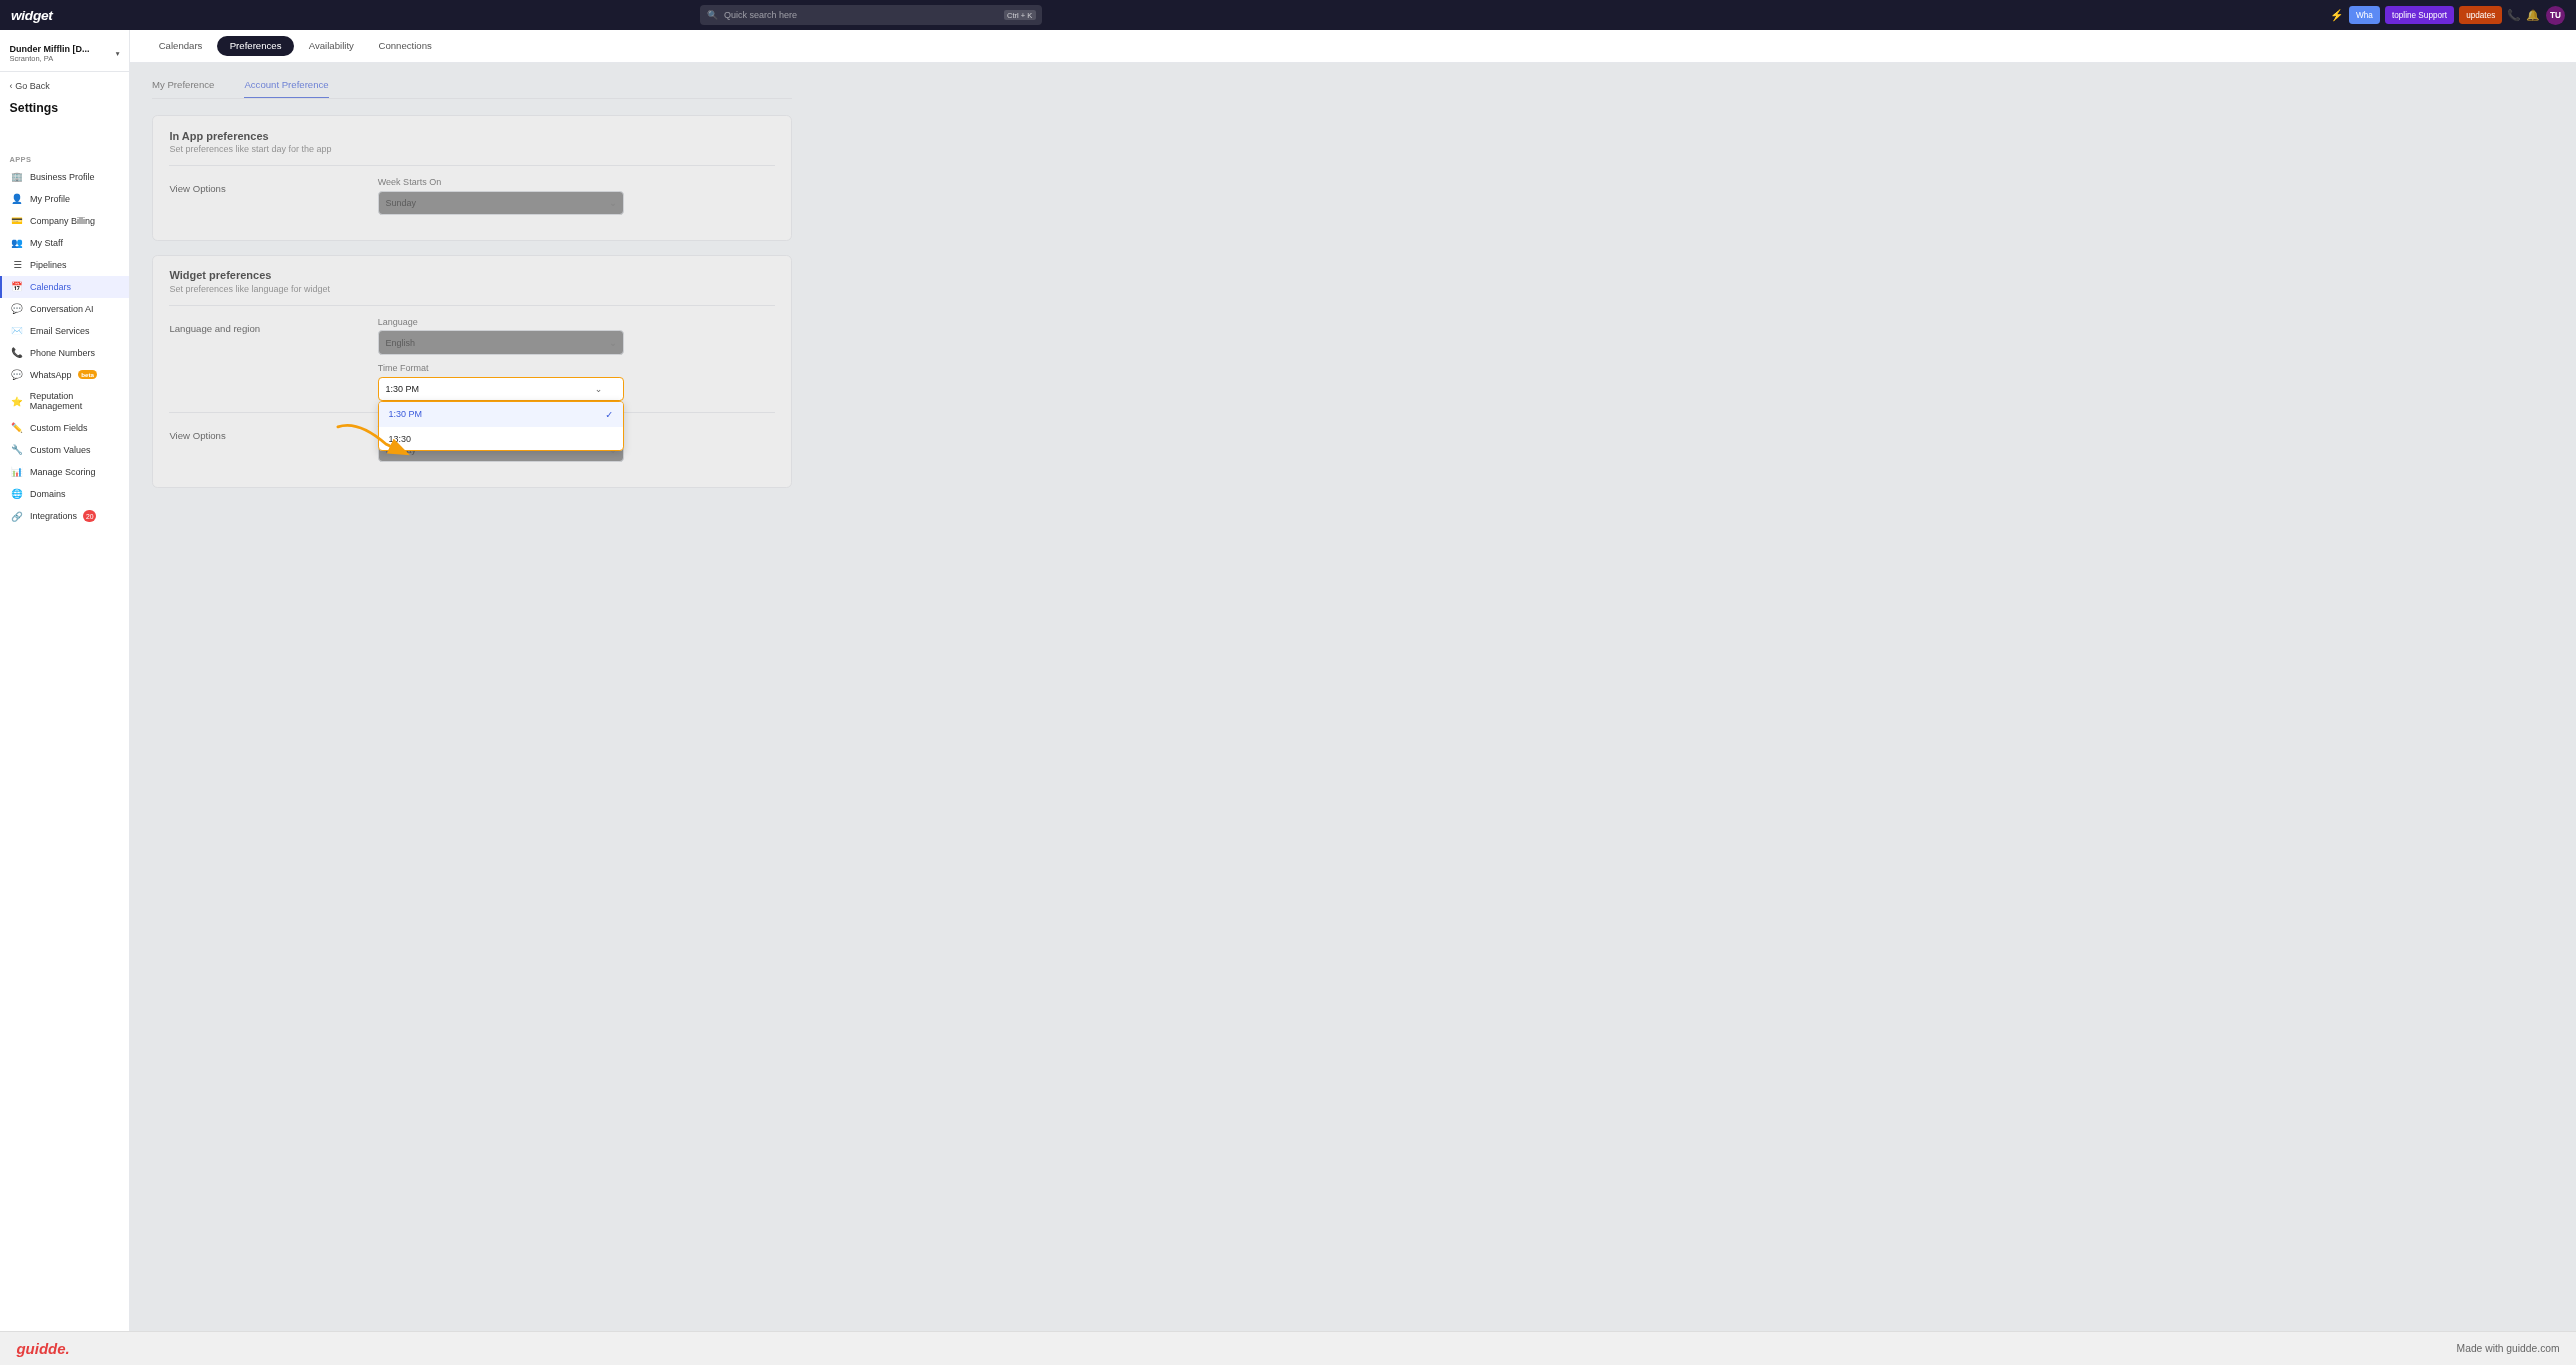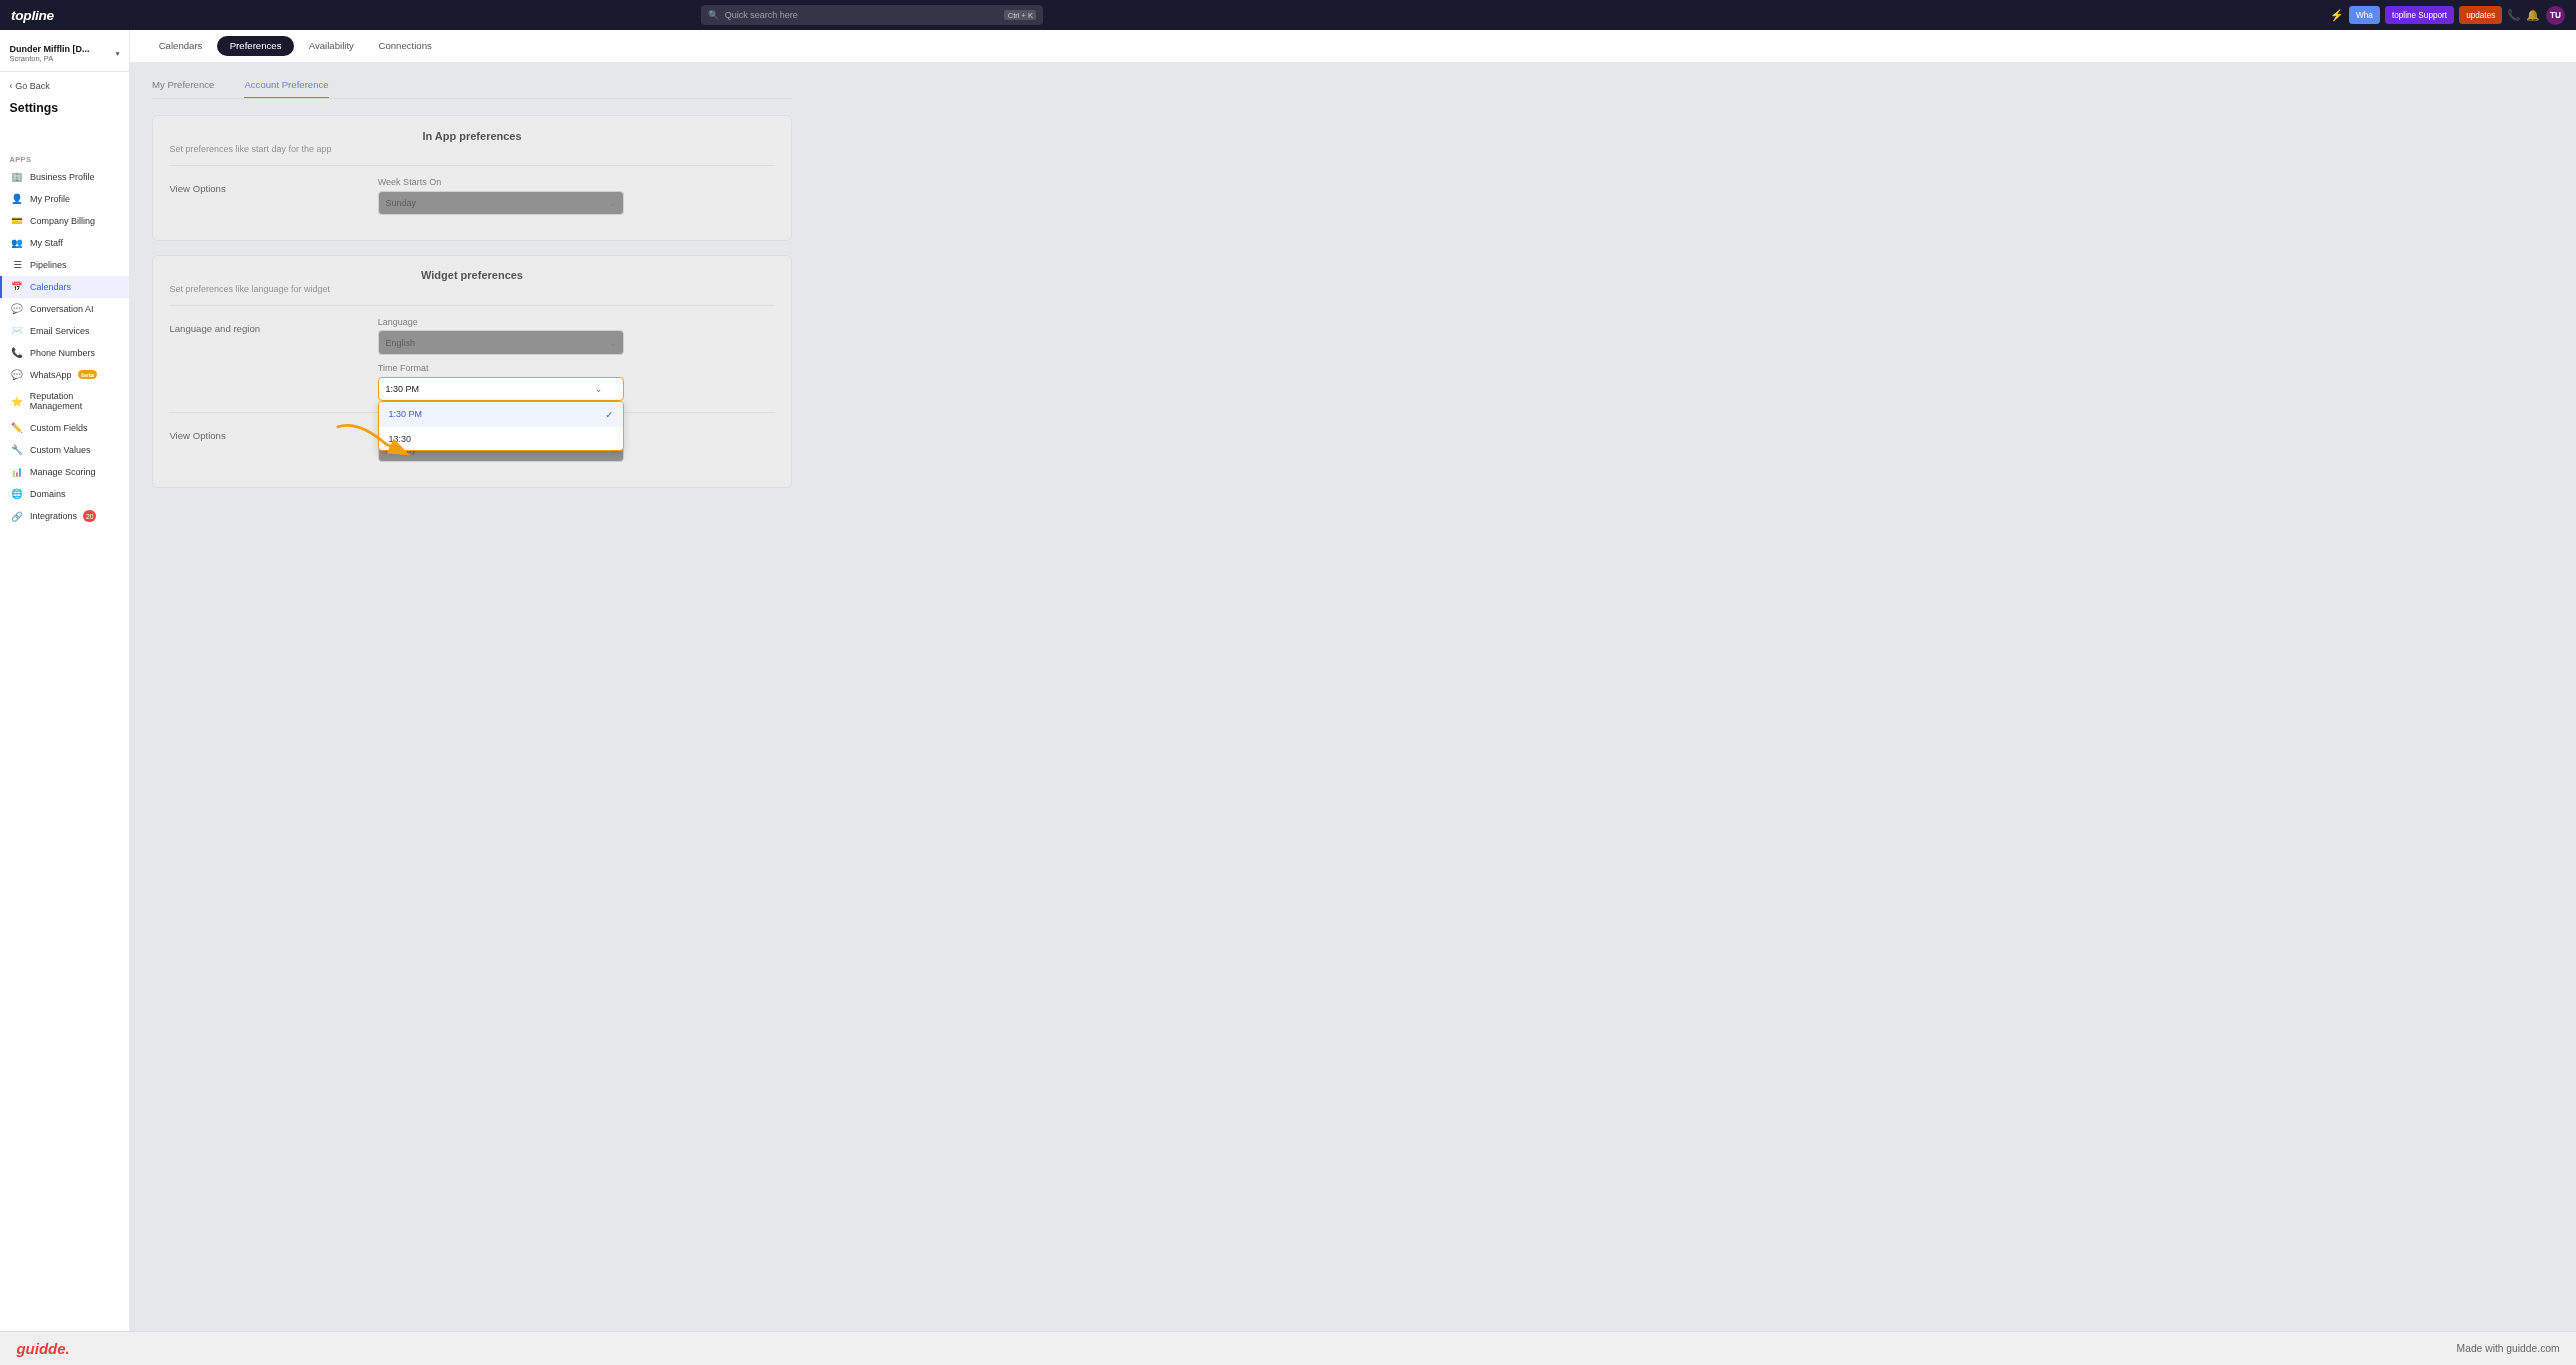--- a/index.html
+++ b/index.html
@@ -244,21 +244,20 @@
       border: 0.7px solid #e5e7eb;
       border-radius: 5.5px;
       padding: 13.7px 16.4px;
       margin-bottom: 13.7px;
     }
     .section-title {
       font-size: 11px;
       font-weight: 600;
       color: #111;
       margin-bottom: 2.7px;
-      text-align: center;
     }
     .section-desc {
       font-size: 9px;
       color: #777;
       margin-bottom: 11px;
     }
     .section-divider {
       border: none;
       border-top: 0.7px solid #e5e7eb;
       margin: 11px 0;
@@ -387,21 +386,21 @@
     }
     .dropdown-container {
       position: relative;
       z-index: 200;
     }
   </style>
 </head>
 <body>
 
 <div class="topbar">
-  <span class="topbar-logo">topline</span>
+  <span class="topbar-logo">widget</span>
 
   <div class="topbar-search">
     <span class="search-icon-unicode">🔍</span>
     <span style="color:rgba(255,255,255,0.5); font-size:9px;">Quick search here</span>
     <span class="search-kbd">Ctrl + K</span>
   </div>
 
   <div class="topbar-right">
     <span class="lightning-icon">⚡</span>
     <button class="topbar-btn whatsapp">Wha</button>

